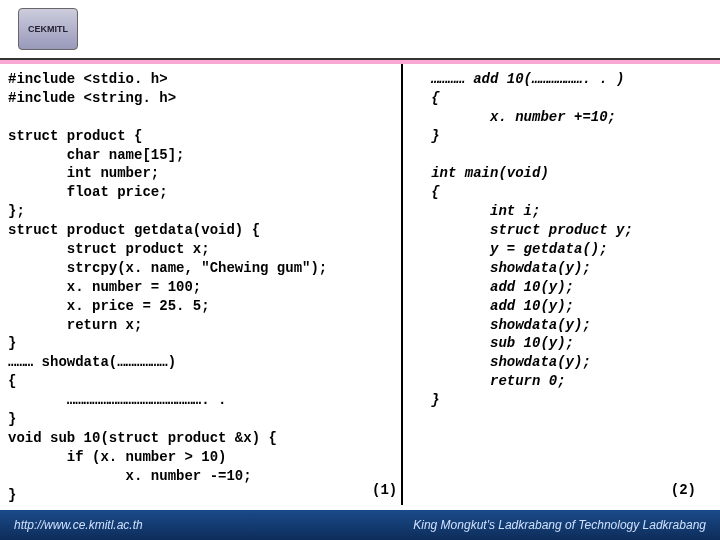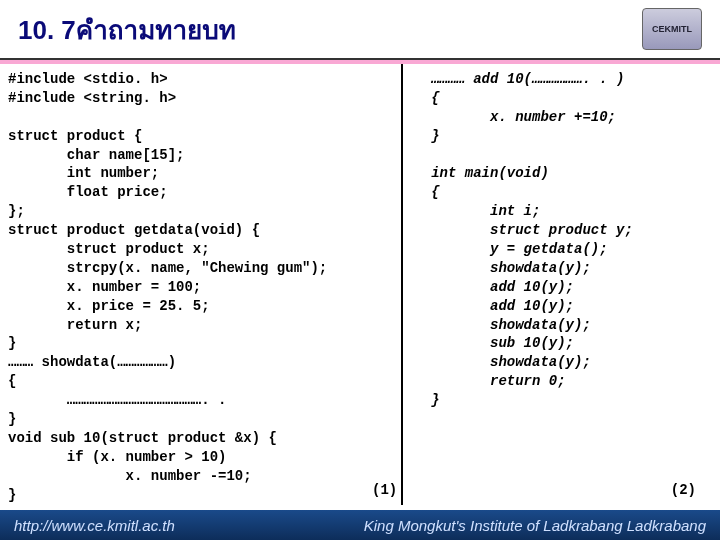--- a/index.html
+++ b/index.html
@@ -72,30 +72,29 @@
     position: absolute;
     bottom: 0;
     left: 0;
     width: 720px;
     height: 30px;
     background: linear-gradient(#1a4a8a, #0d2d5a);
     color: #cfe0ff;
     display: flex;
     justify-content: space-between;
     align-items: center;
-    font-size: 15px;
+    font-size: 12px;
     padding: 0 14px;
     font-style: italic;
   }
 </style>
 </head>
 <body>
 
 <div class="header">
-  <div class="title">10. 7คำถามทายบท</div>
   <div class="logo">
     <span>CE</span>
     <span>KMITL</span>
   </div>
 </div>
 
 <div class="content">
   <div class="col col-left">#include &lt;stdio. h&gt;
 #include &lt;string. h&gt;
 
@@ -137,14 +136,14 @@
        showdata(y);
        return 0;
 }</div>
 </div>
 
 <div class="pagemark pm1">(1)</div>
 <div class="pagemark pm2">(2)</div>
 
 <div class="footer">
   <span>http://www.ce.kmitl.ac.th</span>
-  <span>King Mongkut's Institute of Ladkrabang Ladkrabang</span>
+  <span>King Mongkut's Ladkrabang of Technology Ladkrabang</span>
 </div>
 
 </body></html>

